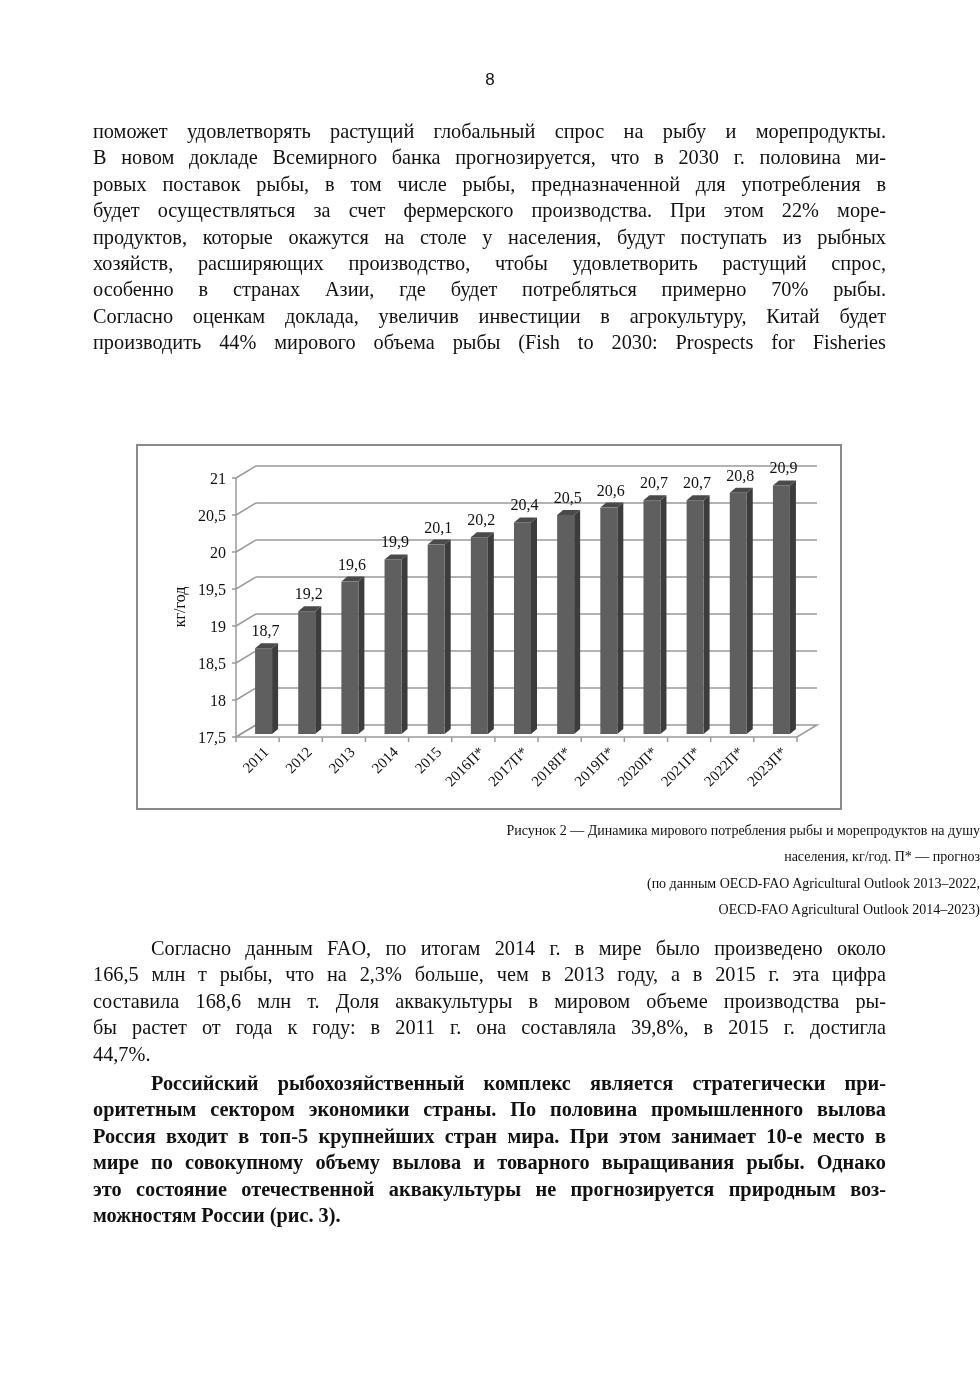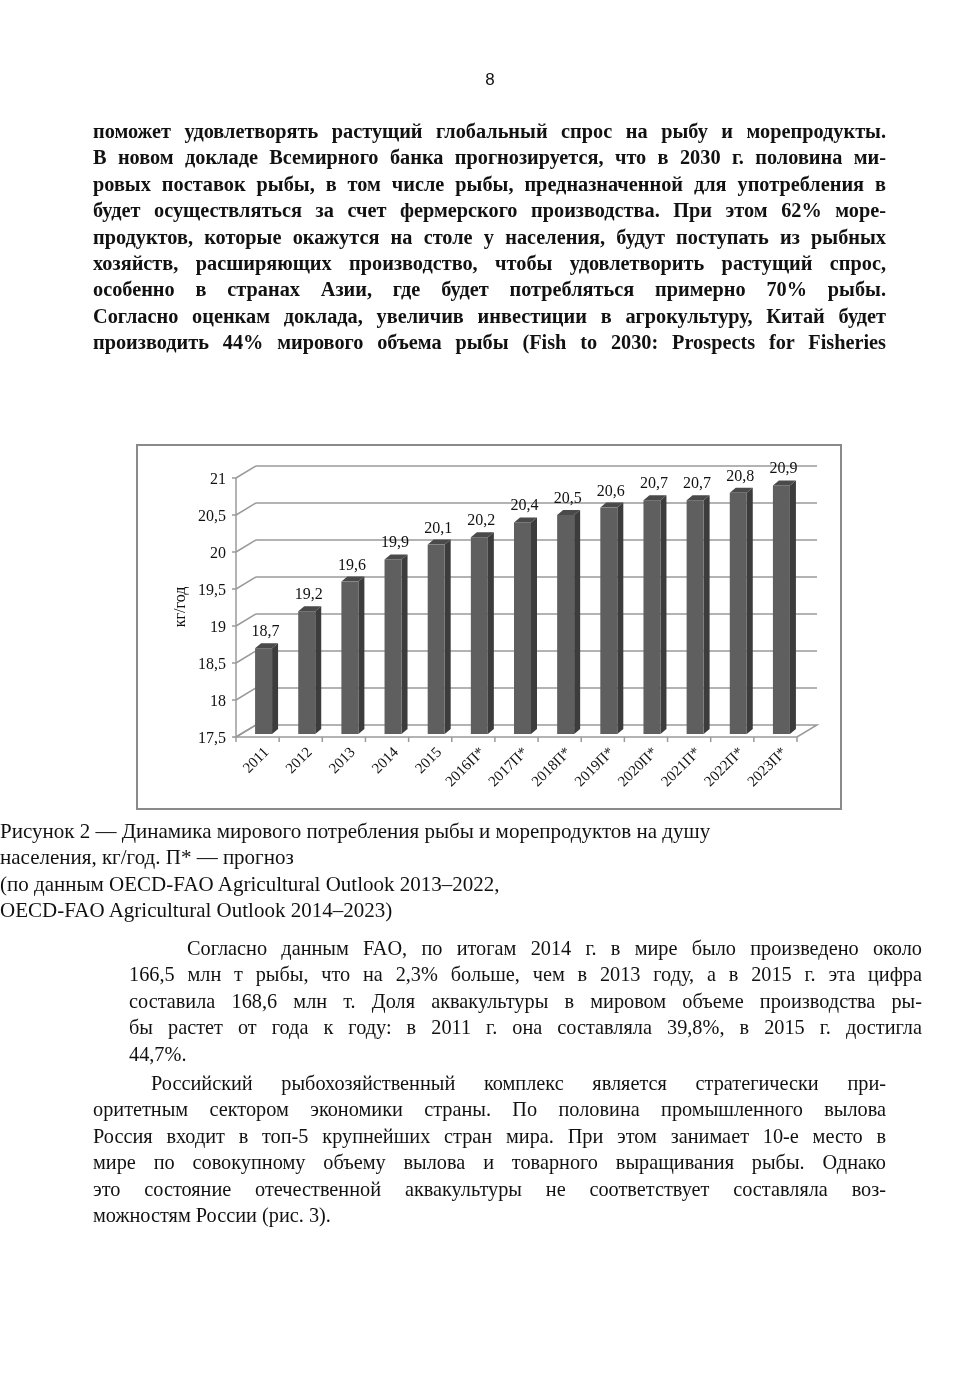--- a/index.html
+++ b/index.html
@@ -5,36 +5,36 @@
   html, body { margin: 0; padding: 0; background: #ffffff; }
   body { width: 980px; height: 1386px; position: relative; overflow: hidden;
          font-family: "Liberation Serif", serif; color: #111; }
   .page-number { position: absolute; top: 70px; left: 0; width: 980px; text-align: center;
                  font-family: "Liberation Sans", sans-serif; font-size: 17px; }
   .para { position: absolute; left: 93px; width: 793px; font-size: 20.3px; line-height: 26.4px;
           text-align: justify; margin: 0; }
   .para .line { display: block; text-align: justify; text-align-last: justify; white-space: nowrap; }
   .para .line.last { text-align-last: left; }
   .para .indent { padding-left: 58px; }
-  .caption { position: absolute; left: 0; width: 980px; text-align: left; font-size: 21px; line-height: 26.4px; }
+  .caption { position: absolute; left: 0; width: 980px; text-align: right; font-size: 14px; line-height: 26.4px; }
   .caption .line { display: block; }
   .chart-frame { position: absolute; left: 136px; top: 444px; width: 706px; height: 366px;
                  border: 2px solid #8a8a8a; box-sizing: border-box; }
   svg text { font-family: "Liberation Serif", serif; }
 </style>
 </head>
 <body>
 
 <div class="page-number">8</div>
 
-<div class="para" style="top:118px;font-weight:bold;">
+<div class="para" style="top:118px;">
   <span class="line">поможет удовлетворять растущий глобальный спрос на рыбу и морепродукты.</span>
   <span class="line">В новом докладе Всемирного банка прогнозируется, что в 2030 г. половина ми-</span>
   <span class="line">ровых поставок рыбы, в том числе рыбы, предназначенной для употребления в</span>
-  <span class="line">будет осуществляться за счет фермерского производства. При этом 62% море-</span>
+  <span class="line">будет осуществляться за счет фермерского производства. При этом 22% море-</span>
   <span class="line">продуктов, которые окажутся на столе у населения, будут поступать из рыбных</span>
   <span class="line">хозяйств, расширяющих производство, чтобы удовлетворить растущий спрос,</span>
   <span class="line">особенно в странах Азии, где будет потребляться примерно 70% рыбы.</span>
   <span class="line">Согласно оценкам доклада, увеличив инвестиции в агрокультуру, Китай будет</span>
   <span class="line">производить 44% мирового объема рыбы (Fish to 2030: Prospects for Fisheries</span>
 </div>
 
 <div class="chart-frame"></div>
 <svg id="chart" style="position:absolute; left:0; top:0;" width="980" height="1386">
     <line x1="236" y1="737" x2="256" y2="725" stroke="#9a9a9a" stroke-width="1.5"></line>
@@ -152,28 +152,28 @@
     <text x="0" y="0" text-anchor="end" font-size="15" fill="#111" transform="translate(787.4230769230769,753) rotate(-45)">2023П*</text>
   </svg>
 
 <div class="caption" style="top:818px;">
   <span class="line">Рисунок 2 — Динамика мирового потребления рыбы и морепродуктов на душу</span>
   <span class="line">населения, кг/год. П* — прогноз</span>
   <span class="line">(по данным OECD-FAO Agricultural Outlook 2013–2022,</span>
   <span class="line">OECD-FAO Agricultural Outlook 2014–2023)</span>
 </div>
 
-<div class="para" style="top:935px;margin-left:36px;">
+<div class="para" style="top:935px;">
   <span class="line indent">Согласно данным FAO, по итогам 2014 г. в мире было произведено около</span>
   <span class="line">166,5 млн т рыбы, что на 2,3% больше, чем в 2013 году, а в 2015 г. эта цифра</span>
   <span class="line">составила 168,6 млн т. Доля аквакультуры в мировом объеме производства ры-</span>
   <span class="line">бы растет от года к году: в 2011 г. она составляла 39,8%, в 2015 г. достигла</span>
   <span class="line last">44,7%.</span>
 </div>
 
-<div class="para" style="top:1070px;">
+<div class="para" style="top:1070px;font-weight:bold;">
   <span class="line indent">Российский рыбохозяйственный комплекс является стратегически при-</span>
   <span class="line">оритетным сектором экономики страны. По половина промышленного вылова</span>
   <span class="line">Россия входит в топ-5 крупнейших стран мира. При этом занимает 10-е место в</span>
   <span class="line">мире по совокупному объему вылова и товарного выращивания рыбы. Однако</span>
-  <span class="line">это состояние отечественной аквакультуры не соответствует составляла воз-</span>
+  <span class="line">это состояние отечественной аквакультуры не прогнозируется природным воз-</span>
   <span class="line last">можностям России (рис. 3).</span>
 </div>
 
 </body></html>

